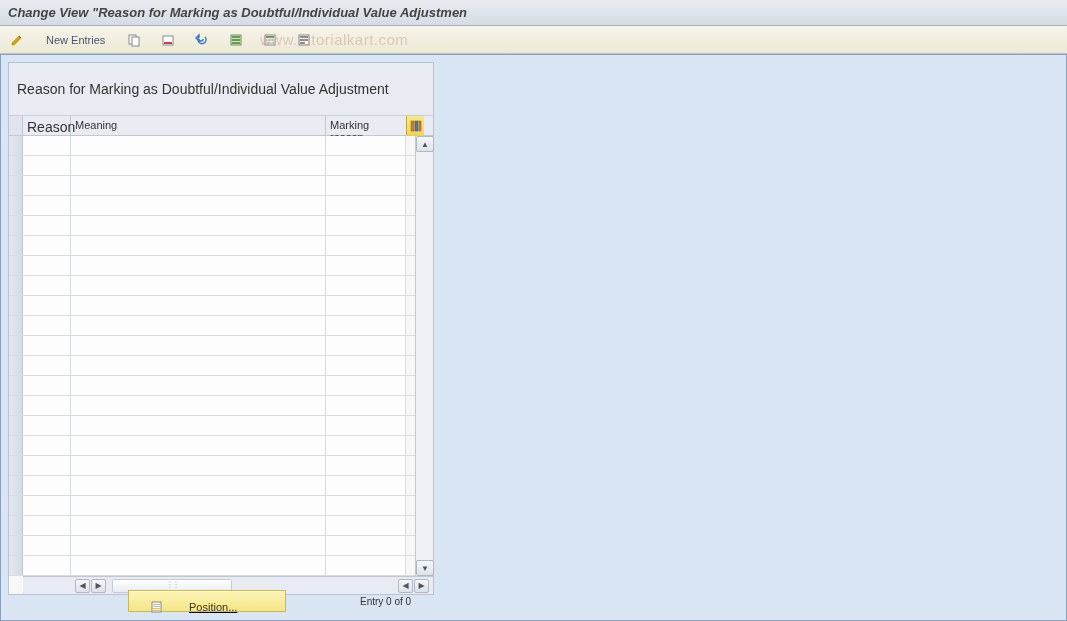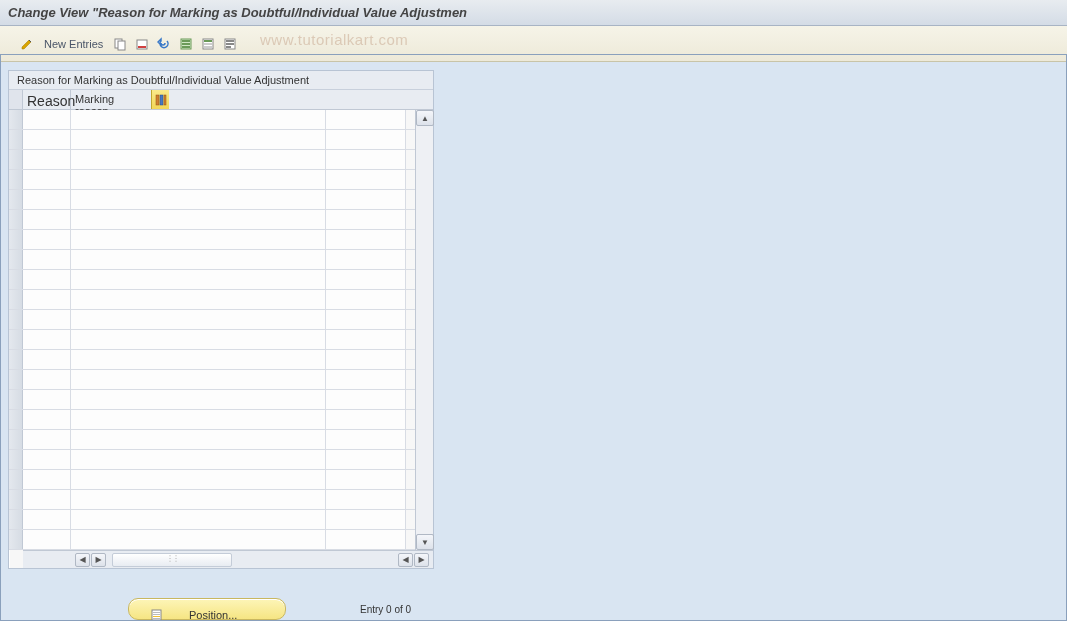--- a/index.html
+++ b/index.html
@@ -21,26 +21,26 @@
       padding: 0 8px;
     }
     .title-bar span {
       font-weight: bold;
       font-style: italic;
       font-size: 13px;
       color: #444;
     }
     .toolbar {
       background: linear-gradient(to bottom, #f6f4e8 0%, #ede9d8 100%);
-      height: 36px;
+      height: 28px;
       border-bottom: 1px solid #c8c4a8;
       display: flex;
       align-items: center;
-      padding: 0 18px;
-      gap: 4px;
+      padding: 0 8px;
+      gap: 16px;
       position: relative;
     }
     .toolbar-btn {
       width: 18px;
       height: 18px;
       display: flex;
       align-items: center;
       justify-content: center;
       cursor: pointer;
       border-radius: 2px;
@@ -68,22 +68,22 @@
       position: relative;
     }
     .table-container {
       background: #f7f7f7;
       border: 1px solid #b8c4d4;
       width: 426px;
       box-shadow: inset 1px 1px 0 #fff;
     }
     .table-title {
       background: #e8ecf2;
-      padding: 3px 8px;
-      font-size: 11px;
+      padding: 18px 8px;
+      font-size: 14px;
       color: #333;
       border-bottom: 1px solid #c8d0dc;
     }
     .table-header {
       display: flex;
       background: #e8ecf2;
       border-bottom: 1px solid #c0c8d4;
       height: 20px;
     }
     .row-handle-header {
@@ -210,27 +210,28 @@
       align-items: center;
     }
     .position-btn {
       position: absolute;
       left: 128px;
       display: flex;
       align-items: center;
       height: 22px;
       background: linear-gradient(to bottom, #fdf5b8, #f6e583);
       border: 1px solid #c9b75f;
-      border-radius: 10px;
+      border-radius: 0;
       padding: 12px 12px 0 4px;
       gap: 6px;
       cursor: pointer;
       box-shadow: 0 1px 0 #fff inset;
       width: 158px;
       justify-content: flex-start;
+      text-decoration: underline;
     }
     .position-btn .icn {
       width:14px;height:14px;
       display:flex;align-items:center;justify-content:center;
     }
     .position-btn span { color:#333; font-size:11px; margin-left: 18px;}
     .entry-text {
       position: absolute;
       left: 360px;
       font-size: 10px;
@@ -301,20 +302,21 @@
   </div>
   <span class="watermark">www.tutorialkart.com</span>
 </div>
 
 <div class="content">
   <div class="table-container">
     <div class="table-title">Reason for Marking as Doubtful/Individual Value Adjustment</div>
     <div class="table-header">
       <div class="row-handle-header"></div>
       <div class="col-reason">Reason</div>
+      <div class="col-meaning">Meaning</div>
       <div class="col-default">Marking reason</div>
       <div class="col-config">
         <svg viewBox="0 0 12 12">
             <rect x="1" y="1" width="3" height="10" fill="#d08030" stroke="#905010" stroke-width="0.5"></rect>
             <rect x="5" y="1" width="3" height="10" fill="#4878c0" stroke="#204888" stroke-width="0.5"></rect>
             <rect x="9" y="1" width="2" height="10" fill="#d08030" stroke="#905010" stroke-width="0.5"></rect>
           </svg>
       </div>
     </div>
     <div class="table-body">

